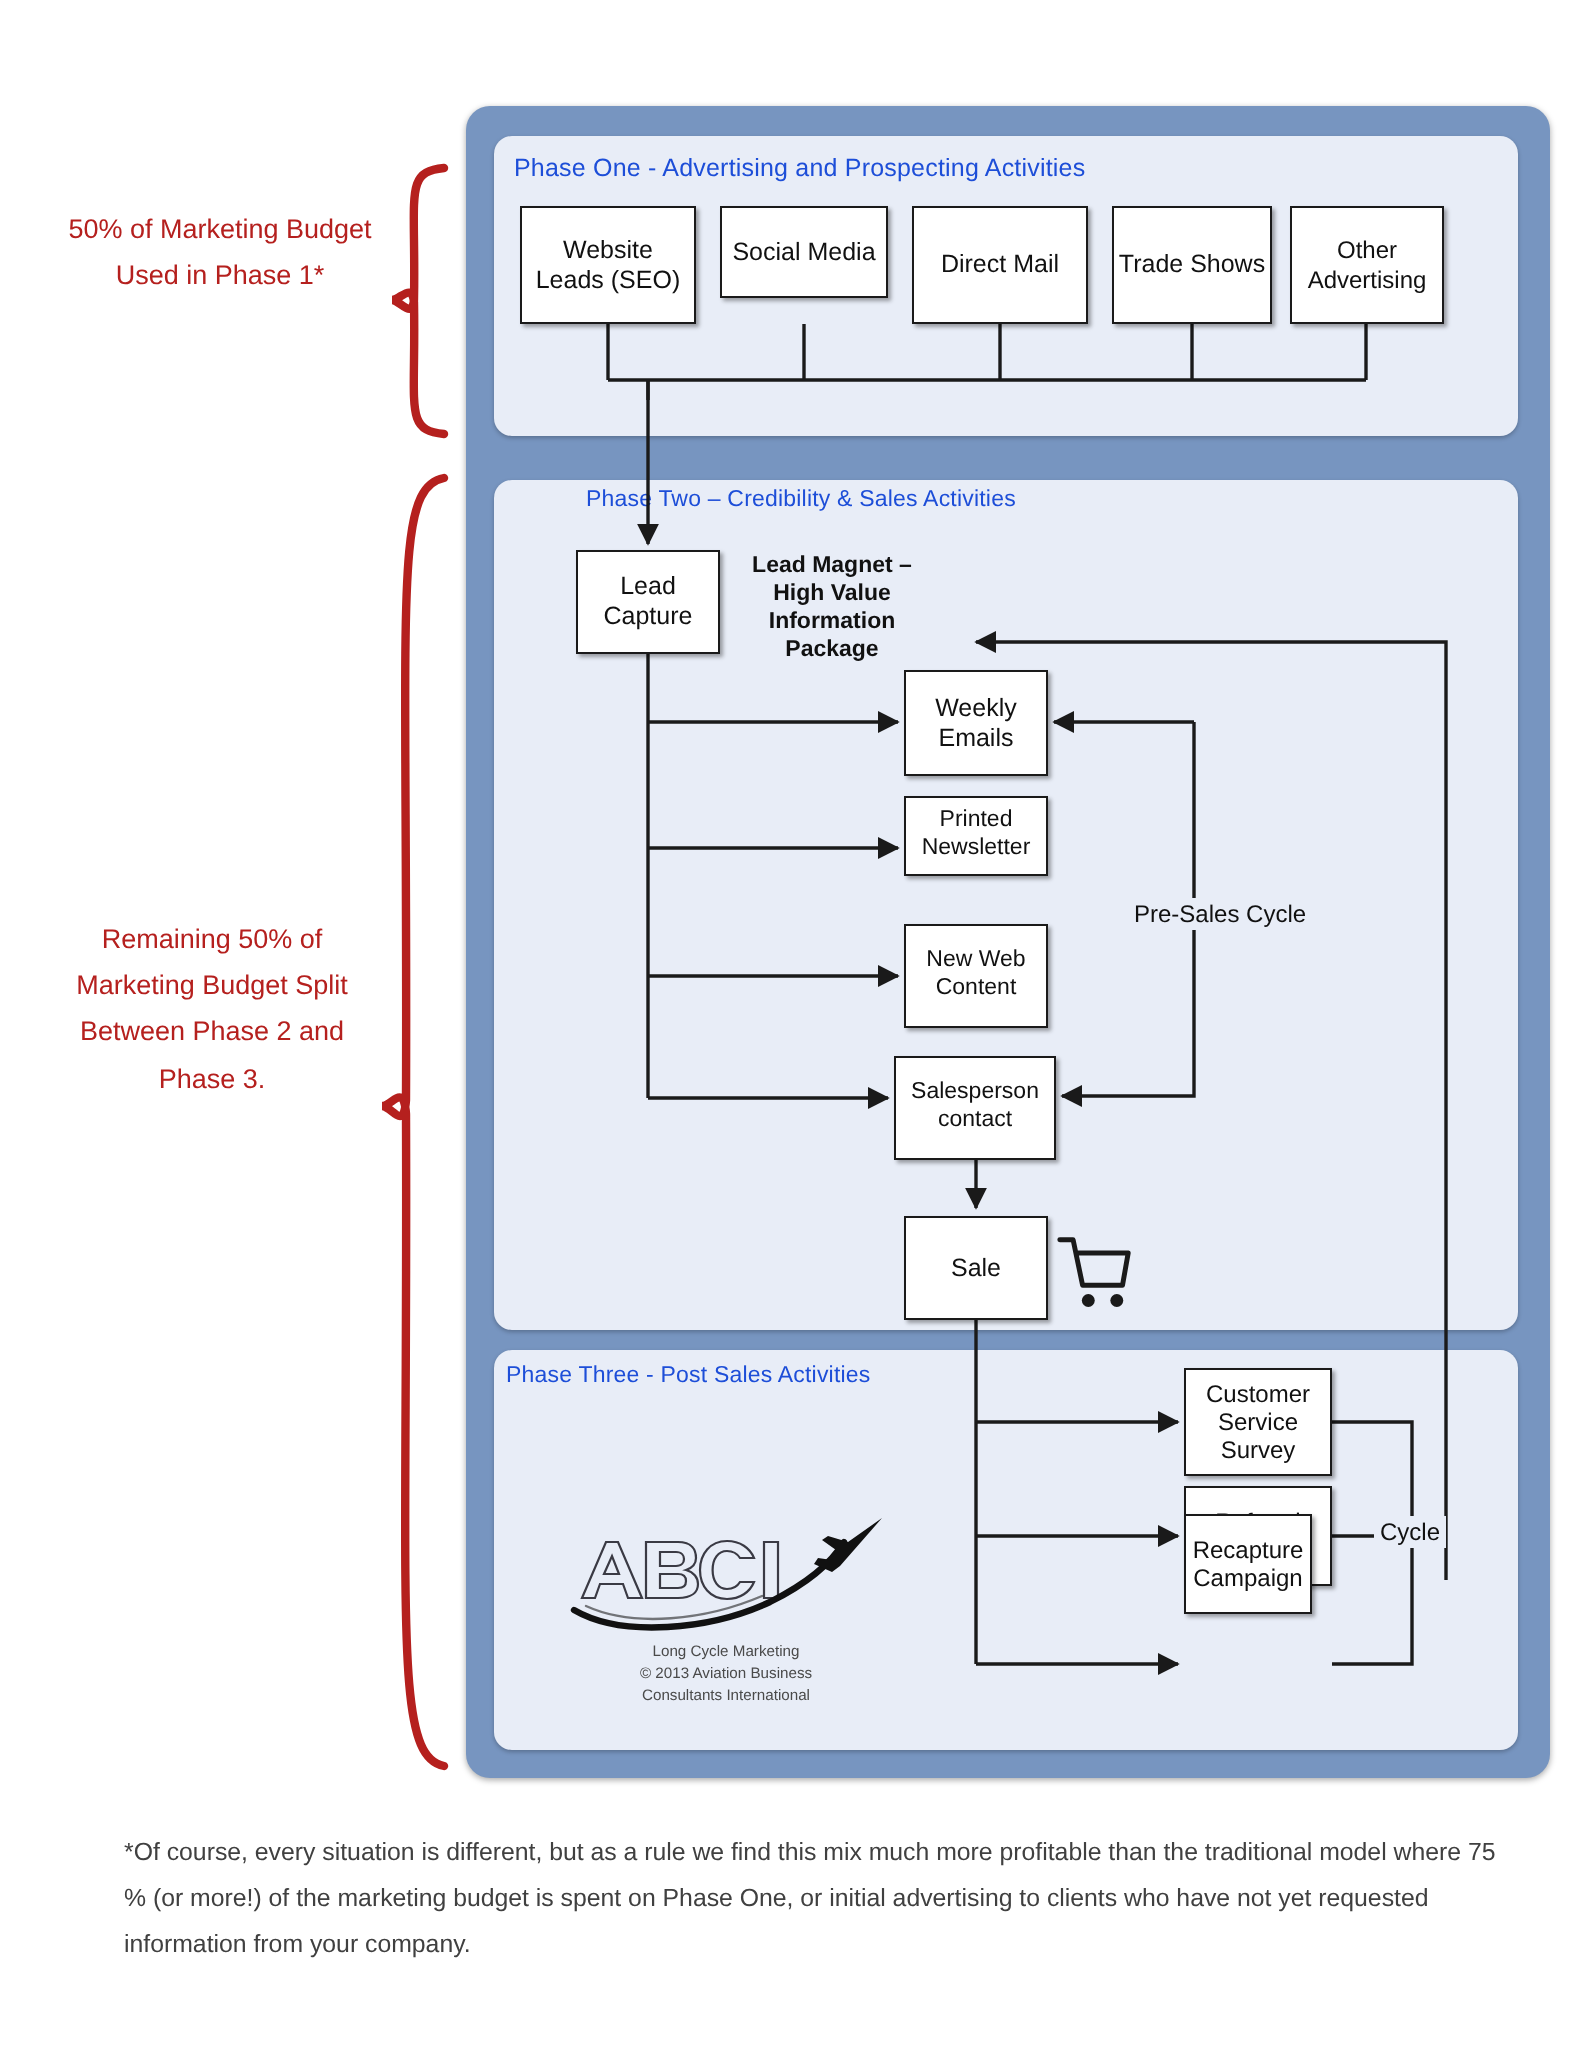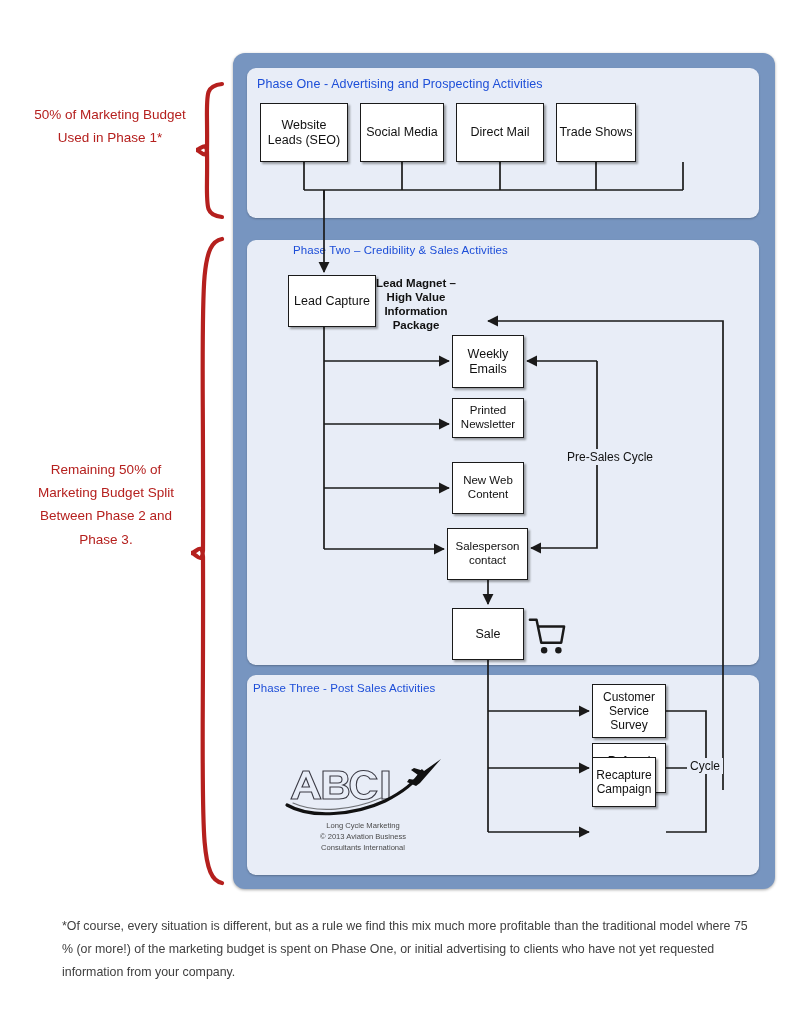--- a/index.html
+++ b/index.html
@@ -67,27 +67,27 @@
     font-size: 12.5px;
     line-height: 1.18;
     color: #111;
     box-shadow: 1.5px 1.5px 2px rgba(0,0,0,.35);
     z-index: 5;
   }
   .node span { display: block; padding: 0 2px; }
 
   
   #node-website-leads    { left: 260px; top: 103px; width: 88px;  height: 59px; }
-  #node-social-media     { left: 360px; top: 103px; width: 84px;  height: 59px; }
+  #node-social-media     { left: 360px; top: 103px; width: 84px;  height: 46px; }
   #node-direct-mail      { left: 456px; top: 103px; width: 88px;  height: 59px; }
   #node-trade-shows      { left: 556px; top: 103px; width: 80px;  height: 59px; }
   #node-other-advertising{ left: 645px; top: 103px; width: 77px;  height: 59px; font-size: 12px;}
 
   
-  #node-lead-capture       { left: 288px; top: 275px; width: 88px; height: 52px; }
+  #node-lead-capture       { left: 288px; top: 275px; width: 72px; height: 52px; }
   #node-weekly-emails      { left: 452px; top: 335px; width: 72px; height: 53px; }
   #node-printed-newsletter { left: 452px; top: 398px; width: 72px; height: 40px; font-size: 11.5px;}
   #node-new-web-content    { left: 452px; top: 462px; width: 72px; height: 52px; font-size: 11.5px;}
   #node-salesperson-contact{ left: 447px; top: 528px; width: 81px; height: 52px; font-size: 11.5px;}
   #node-sale               { left: 452px; top: 608px; width: 72px; height: 52px; }
 
   
   #node-customer-service-survey { left: 592px; top: 684px; width: 74px; height: 54px; font-size: 12px;}
   #node-referral-program        { left: 592px; top: 743px; width: 74px; height: 50px; font-size: 12px;}
   #node-recapture-campaign      { left: 592px; top: 757px; width: 64px; height: 50px; font-size: 12px;}
@@ -222,20 +222,23 @@
     <span>Website Leads (SEO)</span>
   </div>
   <div class="node" id="node-social-media">
     <span>Social Media</span>
   </div>
   <div class="node" id="node-direct-mail">
     <span>Direct Mail</span>
   </div>
   <div class="node" id="node-trade-shows">
     <span>Trade Shows</span>
+  </div>
+  <div class="node" id="node-other-advertising">
+    <span>Other Advertising</span>
   </div>
 
   <div class="node" id="node-lead-capture">
     <span>Lead Capture</span>
   </div>
   <div class="node" id="node-weekly-emails">
     <span>Weekly Emails</span>
   </div>
   <div class="node" id="node-printed-newsletter">
     <span>Printed Newsletter</span>

